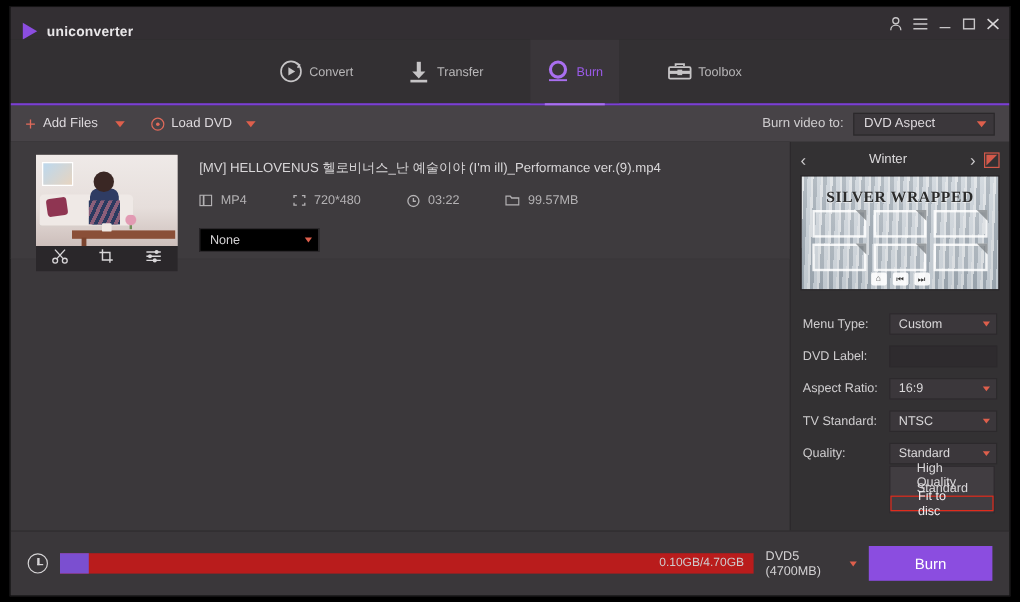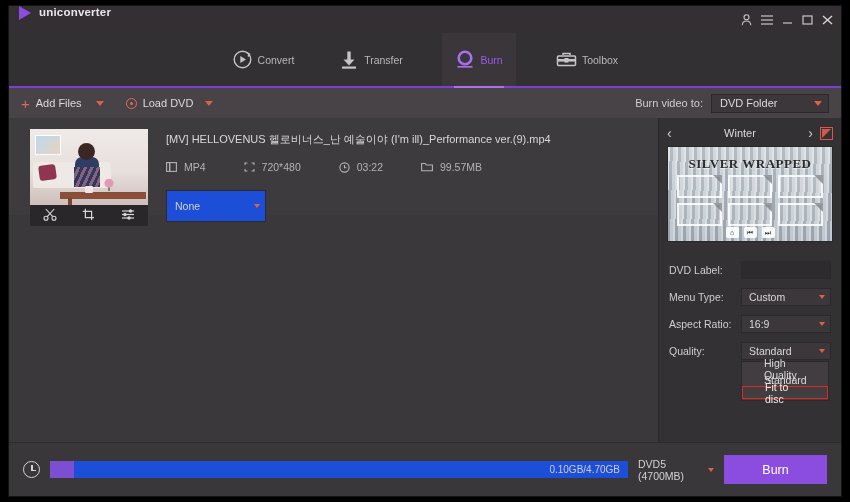--- a/index.html
+++ b/index.html
@@ -13,21 +13,21 @@
     position: absolute; left: 8px; top: 5px;
     width: 834px; height: 492px;
     background: #2f2d2f;
     display: flex; flex-direction: column;
     border: 1px solid #141314;
   }
 
   
   .titlebar {
     height: 27px; background: #332f33;
-    display: flex; align-items: flex-start;
+    display: flex; align-items: flex-end;
     flex: 0 0 27px; position: relative;
   }
   .logo-mark {
     margin-left: 10px; width: 0; height: 0;
     border-left: 12px solid #8b4de0;
     border-top: 7px solid transparent;
     border-bottom: 7px solid transparent;
   }
   .logo-text {
     margin-left: 8px; color: #e8e6e8; font-size: 11.5px;
@@ -125,21 +125,21 @@
   }
 
   .file-info { flex: 1 1 auto; padding-left: 18px; padding-top: 3px; }
   .fname { color: #d9d7d9; font-size: 11px; margin-bottom: 14px; }
   .meta { display: flex; align-items: center; color: #b4b2b4; font-size: 10.5px; }
   .meta .m { display: flex; align-items: center; gap: 7px; }
   .meta .m + .m { margin-left: 38px; }
   .mi { color: #b4b2b4; display: flex; align-items: center; }
   .fsel-row { display: flex; align-items: center; gap: 12px; margin-top: 17px; }
   .fsel {
-    width: 100px; height: 32px; background: #1d4ed8; border: 1px solid #2c292c;
+    width: 100px; height: 20px; background: #000000; border: 1px solid #2c292c;
     display: flex; align-items: center; justify-content: space-between;
     padding: 0 5px 0 8px; color: #d3d1d3; font-size: 10.5px;
   }
 
   
   .rpanel {
     flex: 0 0 183px; background: #333133;
     display: flex; flex-direction: column; border-left: 1px solid #2b282b;
   }
   .tpl-nav {
@@ -214,21 +214,21 @@
   .clock {
     width: 17px; height: 17px; border: 1.6px solid #d6d4d6; border-radius: 50%;
     position: relative; flex: 0 0 17px;
   }
   .clock::before, .clock::after {
     content:""; position:absolute; background:#d6d4d6;
   }
   .clock::before { left: 7px; top: 3px; width: 1.5px; height: 6px; }
   .clock::after { left: 7px; top: 7.5px; width: 5px; height: 1.5px; }
   .progress {
-    flex: 1 1 auto; height: 17px; background: #1d4ed8; position: relative;
+    flex: 1 1 auto; height: 17px; background: #b91c1c; position: relative;
     display: flex; align-items: center;
   }
   .progress .fill { width: 24px; height: 17px; background: #7b4fd0; }
   .size-badge {
     position: absolute; right: 8px; color: #cecccE; font-size: 10px;
   }
   .disc-sel {
     flex: 0 0 76px; height: 19px; display: flex; align-items: center;
     justify-content: space-between; color: #d3d1d3; font-size: 10.5px;
   }
@@ -338,21 +338,21 @@
     <div class="tb-btn">
       <span class="disc-ic"></span>
       <span>Load DVD</span>
     </div>
     <span style="width:12px"></span>
     <span class="caret"></span>
 
     <div class="tb-right">
       <span class="lbl">Burn video to:</span>
       <div class="select-box" style="width:118px">
-        <span>DVD Folder</span>
+        <span>DVD Aspect</span>
         <span class="caret"></span>
       </div>
     </div>
   </div>
 
   <div class="body">
 
     <div class="filelist">
       <div class="file-row">
         <div class="thumb-wrap">
@@ -480,36 +480,43 @@
         </div>
         <div class="tpl-btns">
           <span class="tpl-btn">⌂</span>
           <span class="tpl-btn">⏮</span>
           <span class="tpl-btn">⏭</span>
         </div>
       </div>
 
       <div class="settings">
         <div class="srow">
-          <span class="slabel">DVD Label:</span>
-          <span class="sfield input">
-            <span></span>
-          </span>
-        </div>
-        <div class="srow">
           <span class="slabel">Menu Type:</span>
           <span class="sfield">
             <span>Custom</span>
             <span class="caret sm"></span>
           </span>
         </div>
         <div class="srow">
+          <span class="slabel">DVD Label:</span>
+          <span class="sfield input">
+            <span></span>
+          </span>
+        </div>
+        <div class="srow">
           <span class="slabel">Aspect Ratio:</span>
           <span class="sfield">
             <span>16:9</span>
+            <span class="caret sm"></span>
+          </span>
+        </div>
+        <div class="srow">
+          <span class="slabel">TV Standard:</span>
+          <span class="sfield">
+            <span>NTSC</span>
             <span class="caret sm"></span>
           </span>
         </div>
         <div class="srow">
           <span class="slabel">Quality:</span>
           <span class="sfield">
             <span>Standard</span>
             <span class="caret sm"></span>
             <span class="dropdown">
               <span class="dd-item">High Quality</span>

